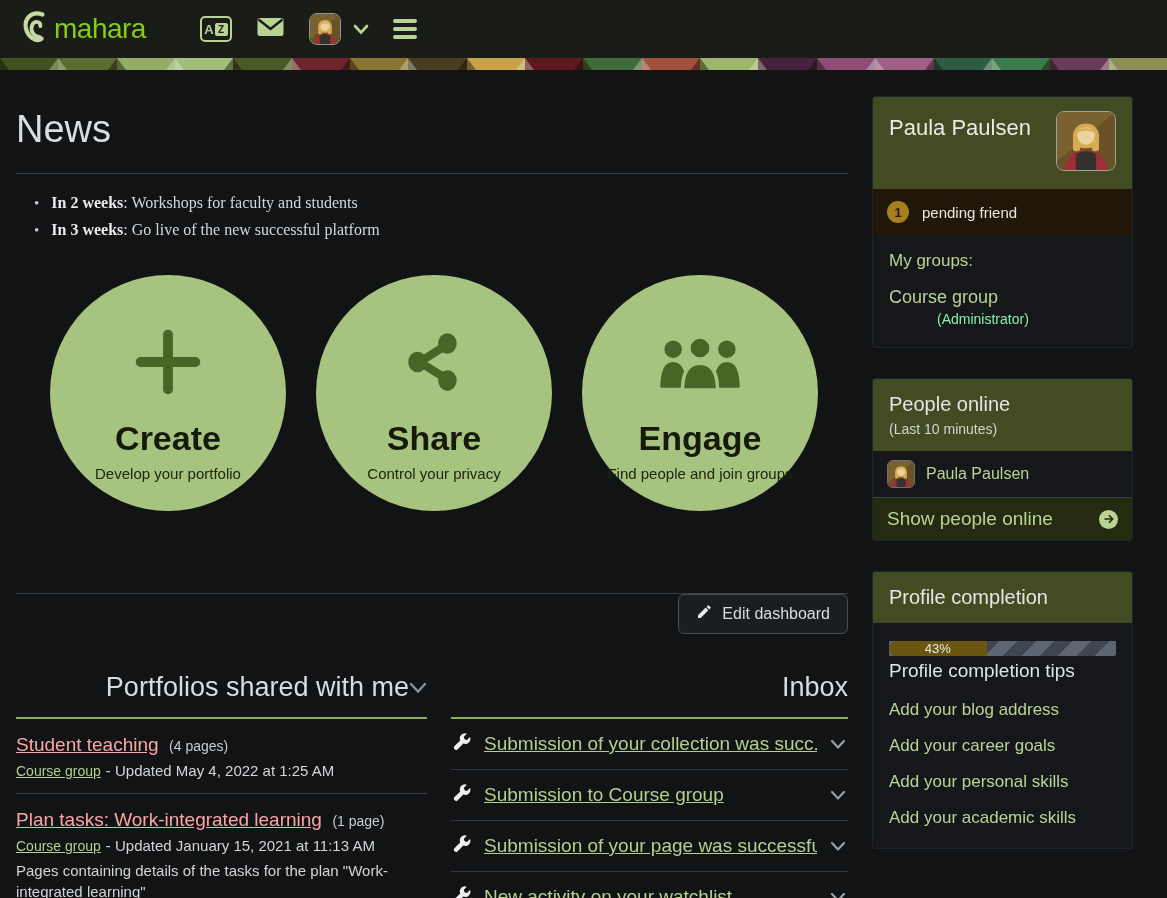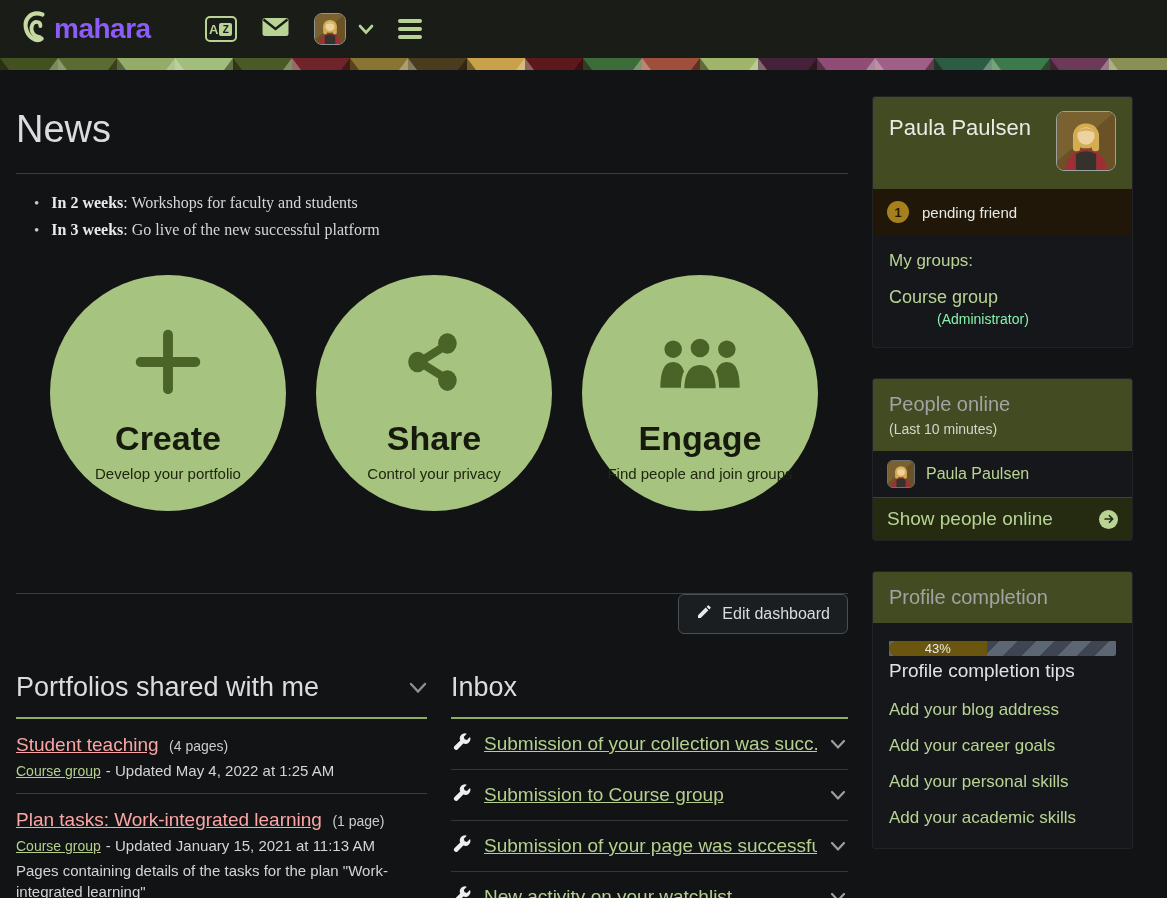--- a/index.html
+++ b/index.html
@@ -12,21 +12,21 @@
   }
   a { text-decoration:none; }
 
   
   .topbar {
     height:58px; background:#1a1c18;
     display:flex; align-items:center;
     padding:0 40px 0 20px;
   }
   .logo { display:flex; align-items:center; gap:4px; }
-  .logo-text { color:#8b5cf6; font-size:28px; font-weight:bold; letter-spacing:-0.5px;text-align:right; }
+  .logo-text { color:#84cc16; font-size:28px; font-weight:normal; letter-spacing:-0.5px;text-align:right; }
   .searchwrap { display:flex; margin-left:auto; height:38px; }
   .search-input {
     width:202px; height:38px; background:#15170f;
     border:1px solid #3c4038; border-right:none;
     border-radius:6px 0 0 6px; color:#d5d8da;
     font-size:16px; padding:0 12px; outline:none;
     font-family:"Liberation Sans","DejaVu Sans",sans-serif;
   }
   .search-input::placeholder { color:#cdd1d4; }
   .search-btn {
@@ -94,21 +94,21 @@
     display:flex; align-items:center; gap:10px;
     background:#1b1e21; border:1px solid #4a4f54; border-radius:6px;
     color:#d9dcde; font-size:16px; padding:9px 17px; cursor:pointer;
     font-family:"Liberation Sans","DejaVu Sans",sans-serif;
   }
 
   
   .bottom-cols { display:flex; gap:24px; margin-top:38px; }
   .col-left { width:411px; flex:none; }
   .col-right { width:397px; flex:none; }
-  .col-head { display:flex; align-items:center; justify-content:space-between; margin-bottom:14px; }
+  .col-head { display:flex; align-items:center; justify-content:flex-end; margin-bottom:14px; }
   h2.col-title { font-size:27px; font-weight:300; color:#dadde0; }
   .green-hr { border:none; border-top:2px solid #90ad62; height:0; }
 
   .pf-item { padding:15px 0 14px; border-bottom:1px solid #3a3e42; }
   .pf-title { font-size:19px; color:#fca5a5; text-decoration:underline; cursor:pointer; }
   .pf-pages { font-size:14px; color:#c9ccce; margin-left:6px; }
   .pf-meta { margin-top:6px; font-size:15px; color:#d2d4d6; }
   .pf-group { font-size:14px; color:#b4cf8e; text-decoration:underline; cursor:pointer; margin-right:5px; }
   .pf-desc { margin-top:6px; font-size:15px; color:#d2d4d6; line-height:1.4; }
 
@@ -119,21 +119,21 @@
   .inbox-item:last-child { border-bottom:none; }
   .inbox-link {
     font-size:19px; color:#b4cf8e; text-decoration:underline; cursor:pointer;
     flex:1; white-space:nowrap; overflow:hidden;
   }
   .chev { flex:none; display:flex; cursor:pointer; }
 
   
   .card { background:#15171a; border-radius:3px; overflow:hidden; margin-bottom:30px; border:1px solid #202327; }
   .card-head { background:#424b21; padding:14px 16px; }
-  .card-head-title { font-size:20px; color:#a3a3a3; font-weight:300; }
+  .card-head-title { font-size:20px; color:#e5e5e5; font-weight:300; }
   .card-head-sub { font-size:14px; color:#d2d6cd; margin-top:5px; }
 
   .profile-head { display:flex; justify-content:space-between; align-items:flex-start; padding:14px 16px 18px; }
   .profile-name { font-size:22px; color:#e9ebe6; font-weight:300; margin-top:4px; }
   .avatar-lg { width:60px; height:60px; border-radius:8px; border:1px solid #9aa39f; overflow:hidden; flex:none; background:#6b5226; cursor:pointer; }
 
   .pending-row { background:#211708; display:flex; align-items:center; gap:13px; padding:12px 14px; cursor:pointer; }
   .badge {
     width:22px; height:22px; border-radius:50%; background:#a5801d;
     color:#231a06; font-size:13px; font-weight:bold;

